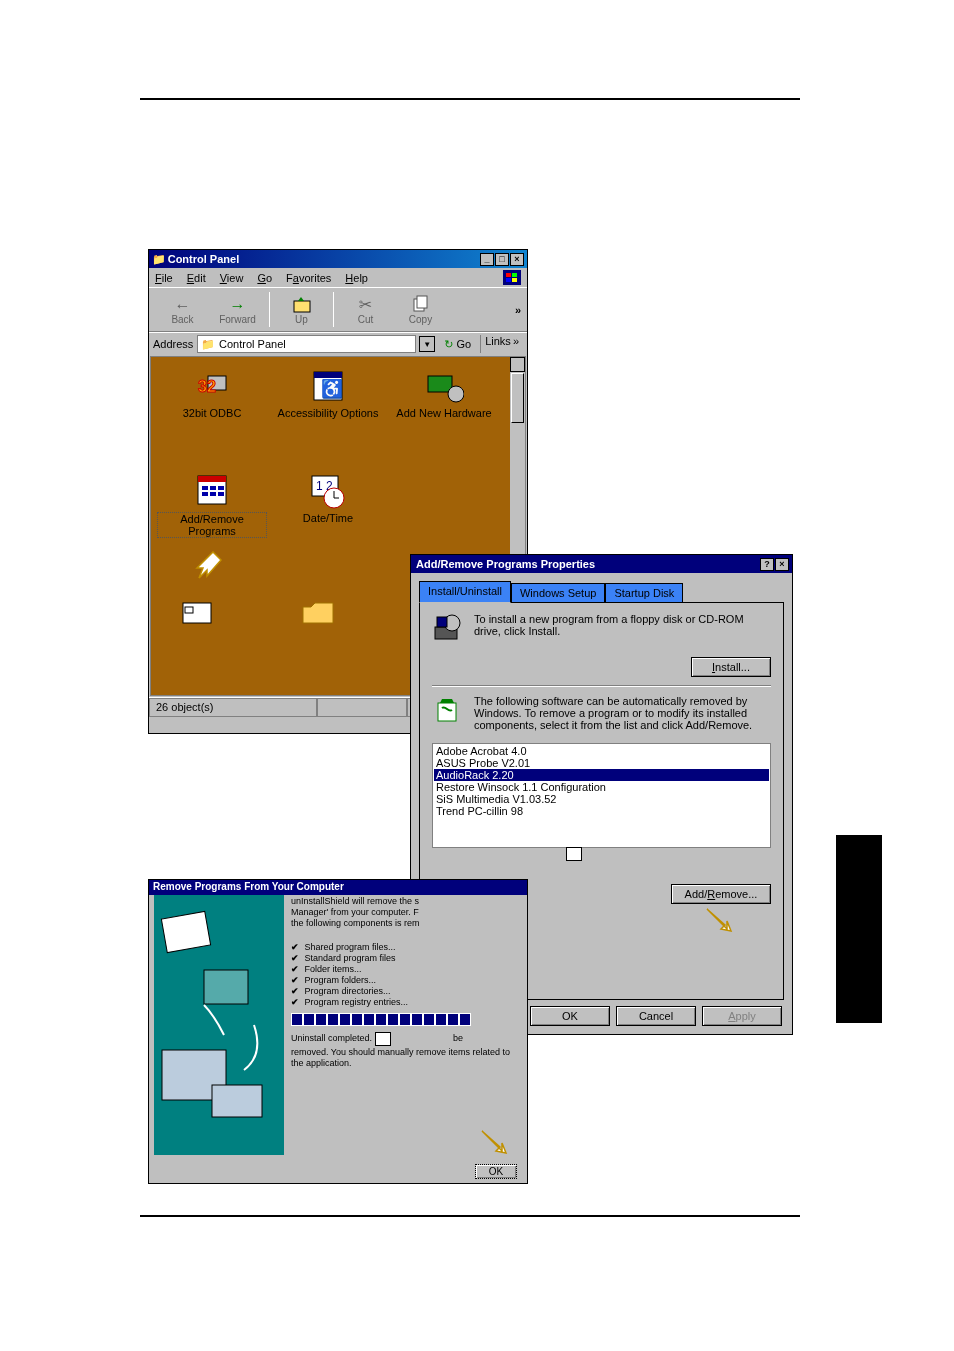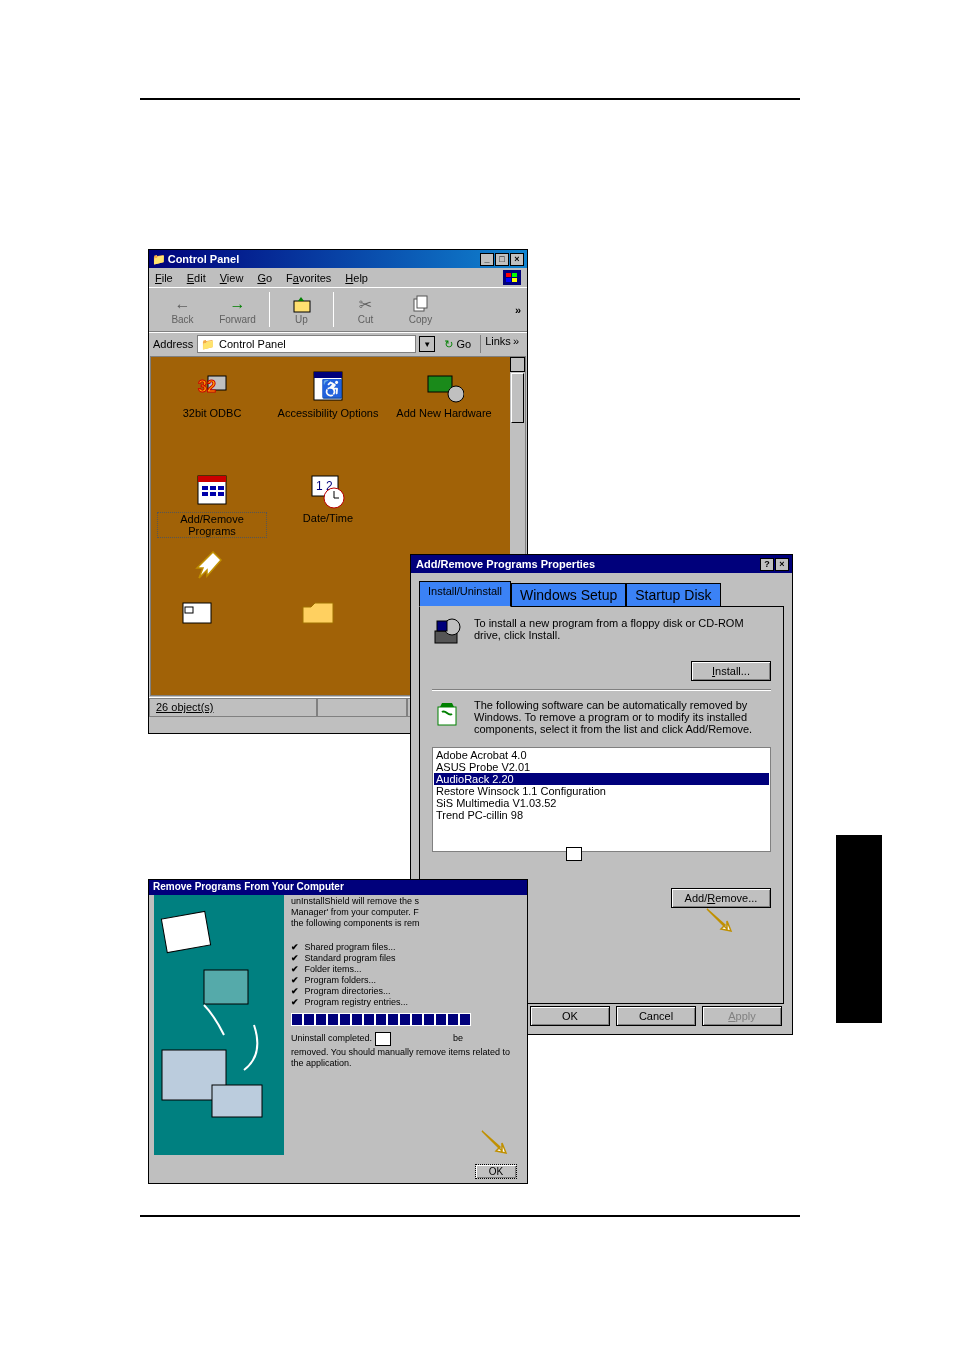--- a/index.html
+++ b/index.html
@@ -51,34 +51,34 @@
     position:relative; overflow:hidden;
   }
   .icon-cell {
     position:absolute; width:110px; text-align:center; font-size:11px;
   }
   .icon-cell .ic { height:40px; display:flex; align-items:center; justify-content:center; }
   .sel-label { border:1px dotted #555; display:inline-block; padding:0 2px; }
   .sbar { position:absolute; right:0; top:0; width:15px; height:100%; background:#c0c0c0; }
   .sbar .arrow { width:15px; height:15px; background:#c0c0c0; border:1px solid #000; }
   .sbar .thumb { width:13px; height:50px; background:#c0c0c0; border:1px solid #fff; border-right-color:#000; border-bottom-color:#000; margin:1px; }
-  .statusbar { height:20px; background:#bfbfbf; border-top:1px solid #fff; display:flex;text-decoration:underline; }
+  .statusbar { height:20px; background:#bfbfbf; border-top:1px solid #fff; display:flex; }
   .status-cell { border:1px solid #808080; border-top-color:#808080; padding:2px 6px; font-size:11px; }
 
   
   .arp-dialog {
     position:absolute; top:554px; left:410px; width:383px; height:481px;
     background:#bfbfbf; border:1px solid #000;
   }
   .arp-title { height:18px; background:#00007b; color:#fff; font-weight:bold; display:flex; align-items:center; padding:0 3px; }
   .arp-body { padding:8px; }
   .tabs { display:flex; margin-bottom:0; }
   .tab { background:#3b82f6; border:1px solid #000; border-bottom:none; padding:3px 8px; font-size:11px; position:relative; }
   .tab.active { border-bottom:1px solid #bfbfbf; z-index:2; margin-bottom:-1px; }
-  .tab.inactive { margin-top:2px; font-size:14px; }
+  .tab.inactive { margin-top:2px; font-size:11px; }
   .tab-panel { border:1px solid #000; background:#bfbfbf; padding:10px 12px; height:398px; }
   .inst-row { display:flex; gap:12px; margin-bottom:12px; }
   .inst-text { flex:1; font-size:11px; }
   .win-btn {
     background:#c0c0c0; border:1px solid #000;
     box-shadow: inset 1px 1px 0 #fff, inset -1px -1px 0 #808080;
     padding:3px 0; min-width:80px; text-align:center; font-size:11px;
   }
   .btn-right { display:flex; justify-content:flex-end; }
   .hr9x { border:0; border-top:1px solid #808080; border-bottom:1px solid #fff; margin:8px 0; }

